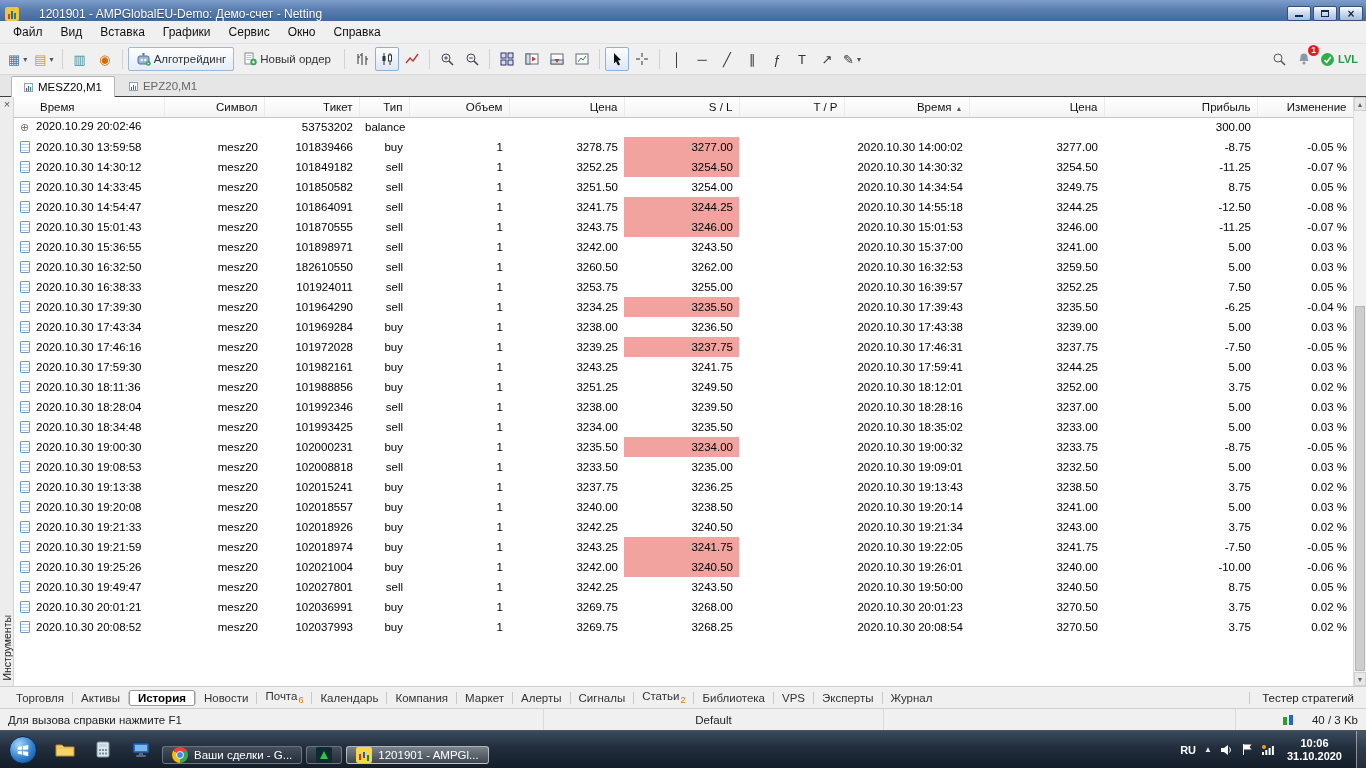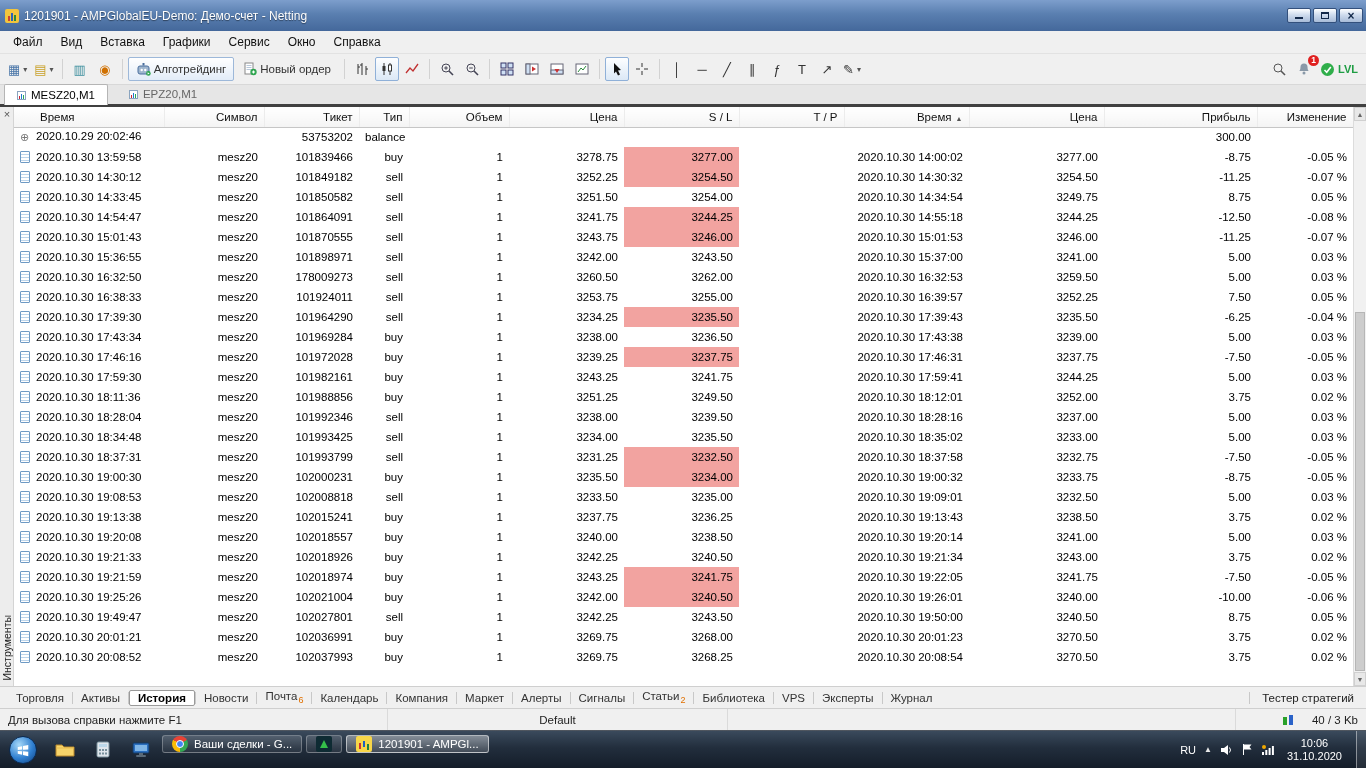--- a/index.html
+++ b/index.html
@@ -1,22 +1,22 @@
 <!DOCTYPE html>
 <html><head>
 <meta charset="utf-8">
 <style>
   * { margin:0; padding:0; box-sizing:border-box; }
   html,body { width:1366px; height:768px; overflow:hidden; }
   body { font-family:"Liberation Sans","DejaVu Sans",sans-serif; font-size:12px; background:#fff; }
   .window { width:1366px; height:768px; display:flex; flex-direction:column; }
 
   
-  .titlebar { height:31px; background:linear-gradient(180deg,#7d9ecc 0%,#5a7fb0 45%,#44689b 100%);
-    display:flex; align-items:center; padding-left:5px; gap:5px; flex:0 0 auto; }
+  .titlebar { height:21px; background:linear-gradient(180deg,#7d9ecc 0%,#5a7fb0 45%,#44689b 100%);
+    display:flex; align-items:flex-end; padding-left:5px; gap:20px; flex:0 0 auto; }
   .titlebar .ttext { color:#fff; font-size:12px; text-shadow:0 1px 1px rgba(0,0,0,.45); white-space:nowrap; }
   .wctrl { margin-left:auto; display:flex; gap:2px; padding-right:3px; }
   .wbtn { width:24px; height:15px; border:1px solid #33507c; border-radius:2px;
     background:linear-gradient(#fdfeff,#cfdcee 45%,#a8bcd8); display:flex; align-items:center; justify-content:center; color:#13294a; }
   .glyph-min { width:8px; height:2px; background:#13294a; margin-top:5px; }
   .glyph-max { width:8px; height:7px; border:1px solid #13294a; border-top-width:2px; }
   .glyph-close { font-size:12px; font-weight:bold; line-height:10px; }
 
   
   .menubar { height:23px; background:#f0f0f0; display:flex; align-items:center; padding-left:4px; border-bottom:1px solid #e2e2e2; flex:0 0 auto; }
@@ -31,21 +31,21 @@
   .tb-sep { width:1px; height:20px; background:#d2d2d2; margin:0 4px; }
   .caret { font-size:8px; color:#555; }
   .tb-glyph { font-size:13px; line-height:13px; }
   .g-blue { color:#4a76a8; } .g-gold { color:#c8a028; } .g-teal { color:#3a8d9c; } .g-orange { color:#d07000; }
   .searchwrap { position:relative; }
   .badge-red { position:absolute; top:-3px; right:-4px; background:#e02020; color:#fff; font-size:8.5px; line-height:11px;
     min-width:11px; height:11px; border-radius:6px; text-align:center; padding:0 2px; font-weight:bold; }
   .lvl-label { color:#1f9d44; font-weight:bold; font-size:11px; }
 
   
-  .tabstrip { height:22px; background:#e6e6e6; border-bottom:3px solid #404040; display:flex; align-items:flex-end; padding-left:4px; gap:8px; flex:0 0 auto; }
+  .tabstrip { height:22px; background:#e6e6e6; border-bottom:1px solid #404040; display:flex; align-items:flex-end; padding-left:11px; gap:1px; flex:0 0 auto; }
   .ctab { height:21px; display:flex; align-items:center; gap:5px; padding:0 12px; font-size:11.5px; color:#666;
     border:1px solid transparent; border-bottom:none; }
   .ctab.active { background:#fff; color:#000; border-color:#b5b5b5; border-radius:2px 2px 0 0; position:relative; top:1px; }
   .ctab-ic { width:9px; height:9px; border:1px solid #8aa4bf; background:
       linear-gradient(#c23 0 0) 1px 4px/1px 4px no-repeat,
       linear-gradient(#27c 0 0) 3px 2px/1px 6px no-repeat,
       linear-gradient(#2a5 0 0) 5px 3px/1px 5px no-repeat,#fff; }
 
   
   .main { flex:1 1 auto; display:flex; min-height:0; background:#fff; }
@@ -78,21 +78,21 @@
   .bottom-tabs { height:22px; background:#f0f0f0; border-top:1px solid #cfcfcf; display:flex; align-items:center; padding-left:8px; font-size:11.5px; flex:0 0 auto; }
   .btab { padding:2px 8px; color:#333; display:flex; align-items:flex-start; gap:1px; }
   .btab.active { background:#fff; border:1px solid #9a9a9a; border-radius:2px; font-weight:bold; color:#000; padding:1px 8px; }
   .tdiv { width:1px; height:12px; background:#c8c8c8; }
   .badge { color:#e07000; font-size:9px; line-height:9px; margin-top:6px; }
   .tester { margin-left:auto; padding:0 12px; border-left:1px solid #c8c8c8; color:#222; }
 
   
   .statusbar { height:22px; background:#f0f0f0; border-top:1px solid #cfcfcf; display:flex; align-items:stretch; font-size:11.5px; color:#222; flex:0 0 auto; }
   .sb-cell { display:flex; align-items:center; padding:0 8px; border-right:1px solid #dadada; }
-  .sb-help { width:388px; }
+  .sb-help { width:544px; }
   .sb-profile { width:340px; justify-content:center; }
   .sb-fill { flex:1; border-right:1px solid #dadada; }
   .sb-net { width:130px; gap:18px; justify-content:flex-end; border-right:none; }
   .net-ic { display:inline-block; width:12px; height:10px;
     background:linear-gradient(#2aa12a 0 0) 1px 2px/4px 8px no-repeat, linear-gradient(#2a62c8 0 0) 7px 0/4px 10px no-repeat; }
 
   
   .taskbar { height:38px; background:linear-gradient(180deg,#3a4a5c 0%,#222e3d 45%,#141d29 100%);
     border-top:1px solid rgba(255,255,255,.25); display:flex; align-items:stretch; flex:0 0 auto; }
   .start { width:46px; display:flex; align-items:center; justify-content:center; }
@@ -104,21 +104,21 @@
   .appbtn.active { background:linear-gradient(rgba(255,255,255,.40),rgba(255,255,255,.16)); border-color:rgba(255,255,255,.55); }
   .app-lb { white-space:nowrap; overflow:hidden; text-overflow:ellipsis; max-width:122px; }
   .app-ic { width:16px; height:16px; flex:0 0 auto; position:relative; }
   .ic-chrome { border-radius:50%; background:conic-gradient(from -60deg,#ea4335 0 120deg,#34a853 0 240deg,#fbbc05 0 360deg); }
   .ic-chrome::after { content:""; position:absolute; inset:4px; background:#4285f4; border:1.5px solid #fff; border-radius:50%; }
   .ic-alpari { background:#0e2b33; border-radius:2px; }
   .ic-alpari::after { content:""; position:absolute; left:4px; top:4px; border-left:4px solid transparent; border-right:4px solid transparent; border-bottom:8px solid #35c04a; }
   .ic-mt5 { background:#f7d649; border-radius:2px; }
   .ic-mt5::after { content:""; position:absolute; left:3px; bottom:3px; width:2px; height:6px; background:#d03030;
     box-shadow:4px -2px 0 #2060c0, 8px 1px 0 #208040; }
-  .tray { margin-left:auto; display:flex; align-items:center; gap:8px; padding:0 8px; color:#fff; font-size:11px; }
+  .tray { margin-left:auto; display:flex; align-items:center; gap:8px; padding:0 8px; color:#fff; font-size:11px;font-weight:bold; }
   .tray-glyph { font-size:8px; color:#e8e8e8; }
   .clock { text-align:center; line-height:13px; padding:0 4px; }
   .showdesk { width:10px; border-left:1px solid rgba(255,255,255,.45); background:rgba(255,255,255,.07); margin-left:2px; }
   svg { display:block; }
 </style>
 </head>
 <body>
 
 <div class="window">
 
@@ -492,21 +492,21 @@
               <td>3243.50</td>
               <td></td>
               <td>2020.10.30 15:37:00</td>
               <td>3241.00</td>
               <td class="pos">5.00</td>
               <td class="pos">0.03 %</td>
             </tr>
             <tr>
               <td class="left"><span class="row-ic doc-ic"></span><span>2020.10.30 16:32:50</span></td>
               <td>mesz20</td>
-              <td>178009273</td>
+              <td>182610550</td>
               <td>sell</td>
               <td>1</td>
               <td>3260.50</td>
               <td>3262.00</td>
               <td></td>
               <td>2020.10.30 16:32:53</td>
               <td>3259.50</td>
               <td class="pos">5.00</td>
               <td class="pos">0.03 %</td>
             </tr>
@@ -614,34 +614,20 @@
               <td>101993425</td>
               <td>sell</td>
               <td>1</td>
               <td>3234.00</td>
               <td>3235.50</td>
               <td></td>
               <td>2020.10.30 18:35:02</td>
               <td>3233.00</td>
               <td class="pos">5.00</td>
               <td class="pos">0.03 %</td>
-            </tr>
-            <tr>
-              <td class="left"><span class="row-ic doc-ic"></span><span>2020.10.30 18:37:31</span></td>
-              <td>mesz20</td>
-              <td>101993799</td>
-              <td>sell</td>
-              <td>1</td>
-              <td>3231.25</td>
-              <td class="sl-hit">3232.50</td>
-              <td></td>
-              <td>2020.10.30 18:37:58</td>
-              <td>3232.75</td>
-              <td class="neg">-7.50</td>
-              <td class="neg">-0.05 %</td>
             </tr>
             <tr>
               <td class="left"><span class="row-ic doc-ic"></span><span>2020.10.30 19:00:30</span></td>
               <td>mesz20</td>
               <td>102000231</td>
               <td>buy</td>
               <td>1</td>
               <td>3235.50</td>
               <td class="sl-hit">3234.00</td>
               <td></td>
@@ -903,21 +889,21 @@
     <span class="qicon">
       <span>
           <svg width="18" height="16" viewBox="0 0 18 16">
             <rect x="1" y="1" width="16" height="10" rx="1" fill="#2a6fc0" stroke="#123a66"></rect>
             <rect x="3" y="3" width="12" height="6" fill="#7fb6e8"></rect>
             <rect x="7" y="11" width="4" height="2" fill="#5a6a78"></rect>
             <rect x="4" y="13" width="10" height="2" rx="1" fill="#5a6a78"></rect>
           </svg>
         </span>
     </span>
-    <span style="display:flex;align-items:flex-start;">
+    <span style="display:flex;align-items:flex-end;">
         <div class="appbtn">
           <span class="app-ic ic-chrome"></span>
           <span class="app-lb">Ваши сделки - G...</span>
         </div>
         <div class="appbtn">
           <span class="app-ic ic-alpari"></span>
         </div>
         <div class="appbtn active">
           <span class="app-ic ic-mt5"></span>
           <span class="app-lb">1201901 - AMPGl...</span>

